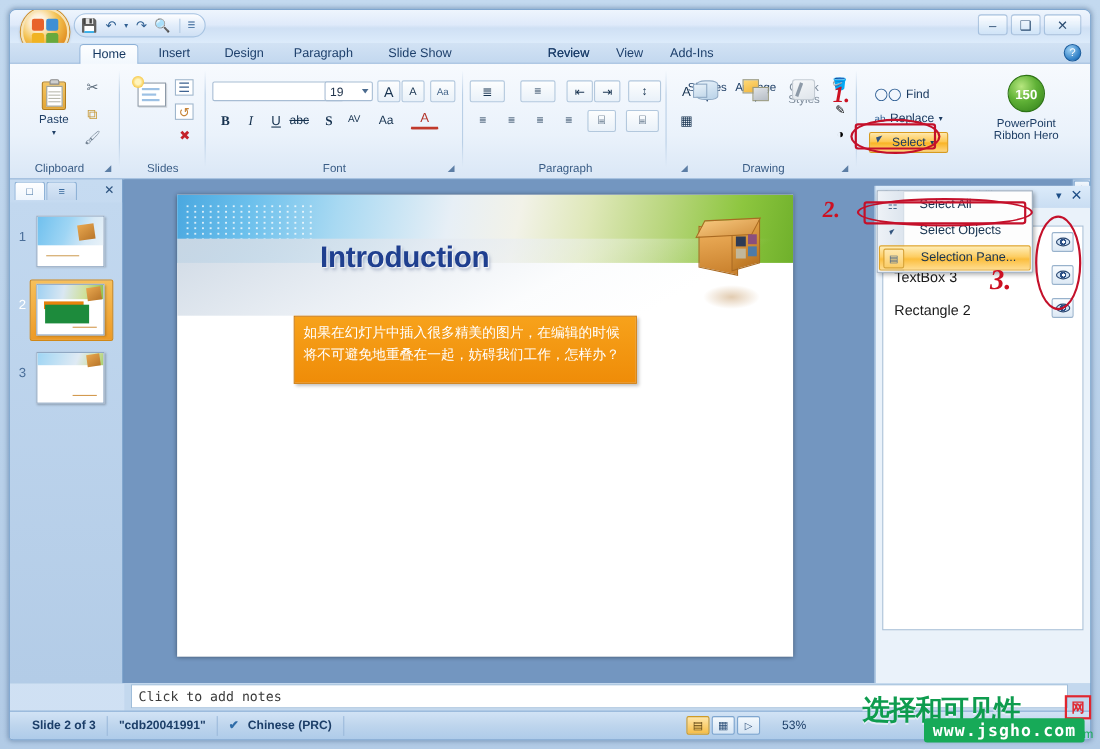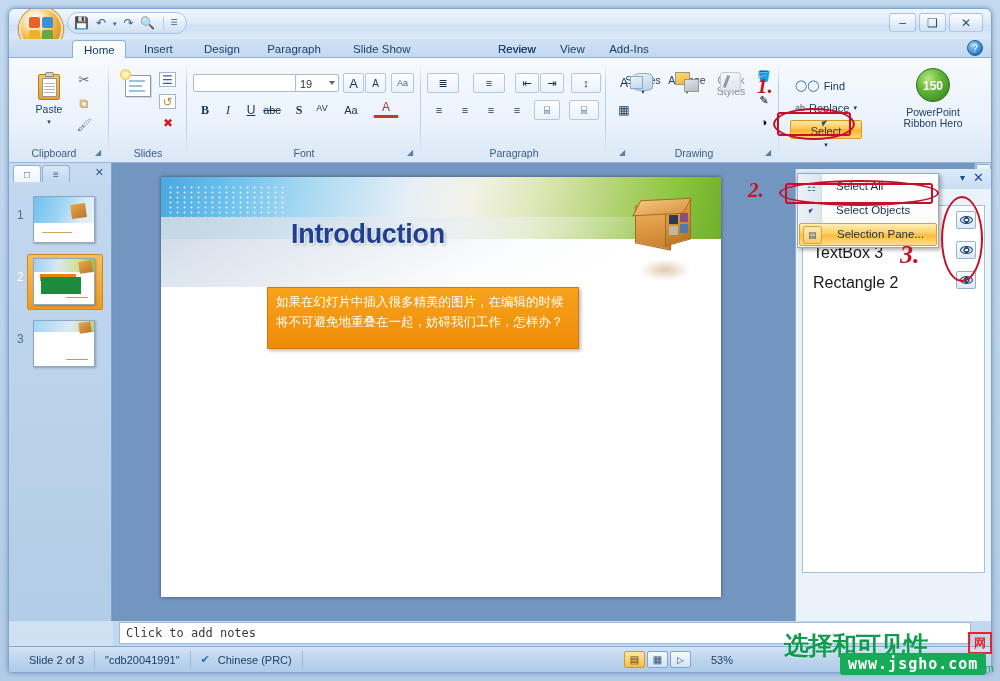--- a/index.html
+++ b/index.html
@@ -167,21 +167,20 @@
   .quick-sq { position:absolute; border:1px solid #9a9a80; }
 
   
   .ebtn {
     position:absolute; height:19px; display:flex; align-items:center; gap:4px;
     font-size:11px; color:#1b3a60; padding:0 5px; border-radius:2px; white-space:nowrap;
   }
   .ebtn.sel-highlight {
     background: linear-gradient(180deg,#ffe7a8 0%,#fdc64f 48%,#f9b324 52%,#ffd780 100%);
     border:1px solid #d79b1e;
-    flex-direction:column;
   }
 
   
   .hero-circle {
     position:absolute; width:34px; height:34px; border-radius:50%;
     background: radial-gradient(circle at 36% 30%, #b7e77f 0%, #5fb136 45%, #2f7d18 100%);
     border:1px solid #2d7315;
   }
   .hero-num { position:absolute; left:0; right:0; top:12px; text-align:center;
     font-size:12px; color:#fff; font-weight:bold; }
@@ -322,21 +321,21 @@
 
   
   .statusbar {
     position:absolute; left:0; bottom:0; width:100%; height:26px;
     background: linear-gradient(180deg,#d2e3f5 0%,#bed5ed 50%,#aecbe9 100%);
     border-top:1px solid #87acd3;
     display:flex; align-items:center;
   }
   .st-cell {
     height:18px; display:flex; align-items:center; padding:0 10px;
-    font-size:11px; color:#1c3e68; border-right:1px solid #9cbadb;
+    font-size:11px; color:#1c3e68; border-right:1px solid #9cbadb;font-weight:bold;
   }
   .view-btns { position:absolute; right:300px; top:4px; display:flex; gap:2px; }
   .vbtn {
     width:21px; height:17px; border:1px solid #7fa6cf; border-radius:2px;
     background: linear-gradient(180deg,#f4f9fd,#d4e4f4);
     display:flex;align-items:center;justify-content:center;
   }
   .vbtn.active { background: linear-gradient(180deg,#ffe6a8,#f6bd46); border-color:#cf9a25; }
   .zoom-label { position:absolute; right:258px; top:7px; font-size:11px; color:#1c3e68; }
 
@@ -349,21 +348,21 @@
     background: linear-gradient(180deg,#dcebfa,#c9ddf2); }
   .sp-title { position:absolute; left:6px; top:3px; font-size:11px; color:#17365d; }
   .sp-chev { position:absolute; right:28px; top:3px; font-size:10px; color:#1d4d86; }
   .sp-x { position:absolute; right:9px; top:1px; font-size:13px; color:#1d4d86; }
   .sp-sub { position:absolute; left:8px; top:22px; font-size:10.5px; color:#2d4f74; }
   .sp-list {
     position:absolute; left:6px; top:36px; right:8px; height:368px;
     background:#fff; border:1px solid #a8c0d8;
   }
   .sp-row { position:relative; height:30px; }
-  .sp-name { position:absolute; left:10px; top:8px; font-size:16px; color:#1a1a1a; }
+  .sp-name { position:absolute; left:10px; top:8px; font-size:13px; color:#1a1a1a; }
   .eye-btn {
     position:absolute; right:8px; top:5px; width:20px; height:18px;
     border:1px solid #98b2cc; border-radius:2px;
     background:linear-gradient(180deg,#fbfdff,#dde9f5);
     display:flex;align-items:center;justify-content:center;
   }
   .eye {
     width:13px; height:8px; border-radius:50%;
     background: radial-gradient(circle at 50% 50%, #ffffff 0 22%, #2b4f86 23% 48%, #cfe0f3 49% 100%);
     border:1px solid #27456f;

